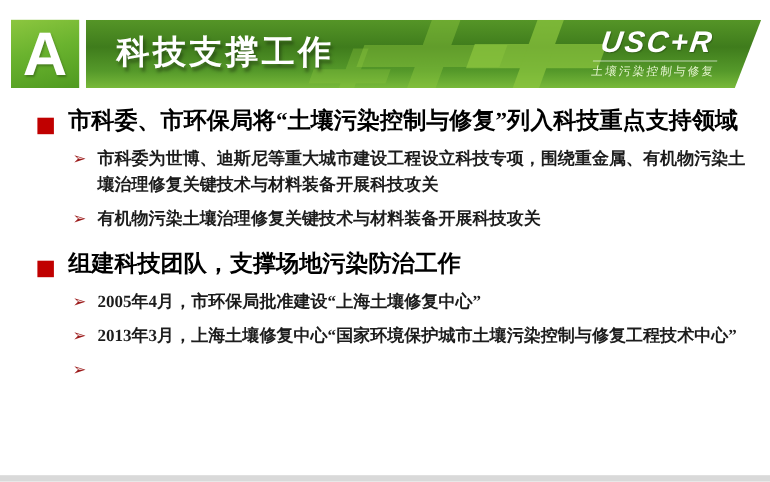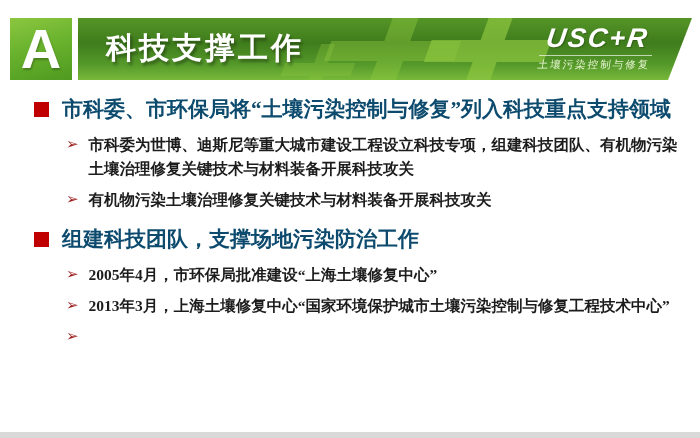--- a/index.html
+++ b/index.html
@@ -41,22 +41,22 @@
   .logo-text { color:#ffffff; font-family:"Liberation Sans","DejaVu Sans",sans-serif;
                font-weight:bold; font-style:italic; font-size:27px; line-height:1;
                letter-spacing:2px; text-shadow:1px 1px 1px rgba(0,0,0,0.25); }
   .logo-sub { margin-top:3px; padding-top:2px; border-top:1px solid rgba(255,255,255,0.65);
               color:#e8f6d2; font-size:10.5px; letter-spacing:2px; white-space:nowrap;
               font-family:"Liberation Sans","DejaVu Sans",sans-serif; }
 
   
   .content { position:absolute; top:92px; left:34px; width:648px; }
 
-  .main-bullet { display:flex; gap:13px; align-items:flex-start;
-                 font-size:21px; font-weight:bold; color:#0c4a6e; line-height:1.62;
+  .main-bullet { display:flex; gap:13px; align-items:center;
+                 font-size:21px; font-weight:bold; color:#000000; line-height:1.62;
                  margin-top:10px; }
   .main-bullet:first-child { margin-top:0; }
   .sq { flex:none; width:15px; height:15px; background:#c00000; margin-top:10px; }
 
   .sub-bullet { display:flex; gap:10px; align-items:flex-start;
                 font-size:15.5px; font-weight:600; color:#1c1c1c; line-height:1.55;
                 margin:7px 0 0 32px; }
   .arrow { flex:none; color:#9c1b1b; font-size:15px; line-height:1.55;
            font-family:"DejaVu Sans",sans-serif; }
 
@@ -94,21 +94,21 @@
 
   <div class="content">
 
     <div class="main-bullet">
       <span class="sq"></span>
       <span>市科委、市环保局将“土壤污染控制与修复”列入科技重点支持领域</span>
     </div>
 
     <div class="sub-bullet">
       <span class="arrow">➢</span>
-      <span>市科委为世博、迪斯尼等重大城市建设工程设立科技专项，组建科技团队、有机物污染土壤治理修复关键技术与材料装备开展科技攻关</span>
+      <span>市科委为世博、迪斯尼等重大城市建设工程设立科技专项，围绕重金属、有机物污染土壤治理修复关键技术与材料装备开展科技攻关</span>
     </div>
 
     <div class="sub-bullet">
       <span class="arrow">➢</span>
       <span>有机物污染土壤治理修复关键技术与材料装备开展科技攻关</span>
     </div>
 
     <div class="main-bullet">
       <span class="sq"></span>
       <span>组建科技团队，支撑场地污染防治工作</span>

